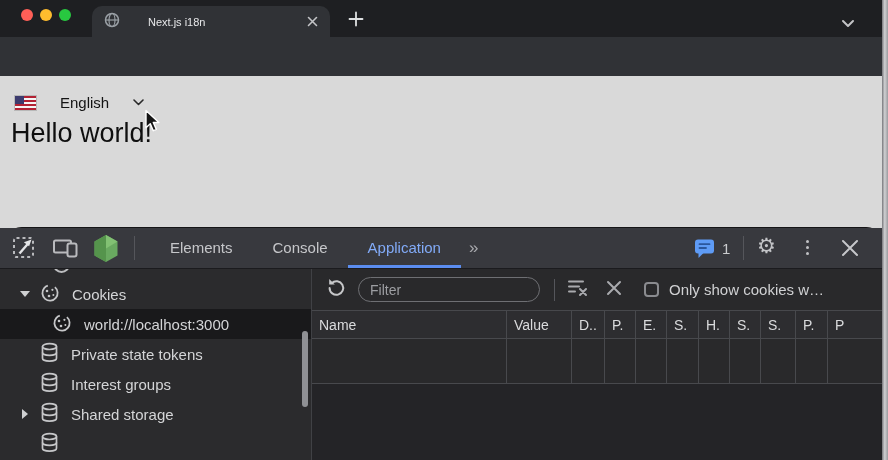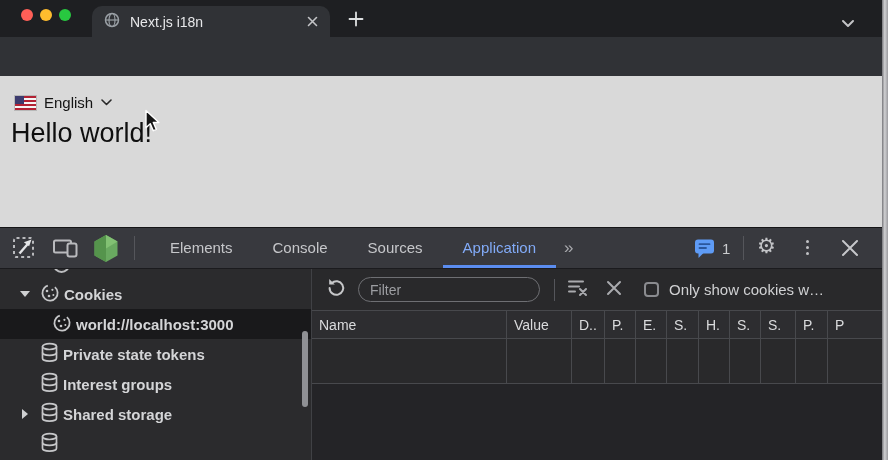--- a/index.html
+++ b/index.html
@@ -10,21 +10,21 @@
   }
   
   .tabstrip { position:absolute; left:0; top:0; width:888px; height:37px; background:#1e1f22; }
   .lights { position:absolute; left:21px; top:9px; display:flex; gap:7px; }
   .light { width:12px; height:12px; border-radius:50%; }
   .light.red{ background:#ff5f57; } .light.yellow{ background:#febc2e; } .light.green{ background:#28c840; }
   .tab {
     position:absolute; left:92px; top:6px; width:238px; height:31px; background:#303236;
     border-radius:10px 10px 0 0; display:flex; align-items:center; padding:0 12px; color:#e7e8ea;
   }
-  .tab-title { font-size:14px; margin-left:10px; flex:1; white-space:nowrap; overflow:hidden; }
+  .tab-title { font-size:11px; margin-left:28px; flex:1; white-space:nowrap; overflow:hidden; }
   .newtab-btn { position:absolute; left:345px; top:8px; width:22px; height:22px; display:flex; align-items:center; justify-content:center; }
   .strip-chevron { position:absolute; left:841px; top:14px; }
   .toolbar { position:absolute; left:0; top:37px; width:888px; height:39px; background:#303236; }
   .nav-ic { position:absolute; top:48px; }
   .addressbar {
     position:absolute; left:108px; top:42px; width:610px; height:30px; border-radius:15px;
     background:#1d1e21; display:flex; align-items:center; padding:0 12px;
   }
   .url { font-size:14px; margin-left:10px; }
   .url .host { color:#eceded; font-weight:bold; }
@@ -33,27 +33,27 @@
   .profile-pill {
     position:absolute; left:760px; top:42px; height:30px; border-radius:15px; background:#3f4147;
     display:flex; align-items:center; padding:0 14px 0 5px; gap:8px;
   }
   .profile-label { color:#e8e9eb; font-size:14px; font-weight:bold; }
   .kebab { display:flex; flex-direction:column; gap:3px; align-items:center; }
   .kebab i { width:3px; height:3px; border-radius:50%; background:#c0c1c4; display:block; }
   .kebab.browser { position:absolute; left:855px; top:50px; }
   
   .page { position:absolute; left:0; top:76px; width:888px; height:151px; background:#d9d9d9; color:#141414; }
-  .lang-row { position:absolute; left:15px; top:18px; display:flex; align-items:center; gap:8px; }
+  .lang-row { position:absolute; left:15px; top:18px; display:flex; align-items:center; gap:24px; }
   .flag { width:21px; height:14px; position:relative; background:repeating-linear-gradient(#b22234 0 2px,#f5f5f5 2px 4px); box-shadow:0 0 0 1px rgba(0,0,0,.15); }
   .flag:before { content:""; position:absolute; left:0; top:0; width:9px; height:8px; background:#3c3b6e; }
   .lang-label { font-size:15px; }
   .heading { position:absolute; left:11px; top:42px; font-size:27px; color:#0f0f0f; }
   
-  .devtools { position:absolute; left:0; top:227px; width:888px; height:233px; background:#242427; border-top:1px solid #151517; }
+  .devtools { position:absolute; left:0; top:227px; width:888px; height:233px; background:#242427; border-top:1px solid #151517;border-radius:22px; }
   .dt-toolbar { position:absolute; left:0; top:0; width:100%; height:41px; background:#38393e; border-bottom:1px solid #1b1b1e; }
   .dt-ic { position:absolute; top:8px; }
   .dt-divider { position:absolute; width:1px; height:24px; background:#55565b; top:8px; }
   .dt-tabs { position:absolute; left:150px; top:0; height:40px; display:flex; }
   .dt-tab { padding:0 20px; line-height:40px; font-size:15px; color:#c6c7ca; }
   .dt-tab.active { color:#82abf8; box-shadow:inset 0 -3px 0 #5b8df0; }
   .more-tabs { line-height:40px; font-size:17px; color:#a9aaae; padding:0 8px; letter-spacing:2px; }
   .issues { position:absolute; left:694px; top:10px; display:flex; align-items:center; gap:7px; }
   .issues-count { color:#caccce; font-size:15px; }
   .gear { position:absolute; left:757px; top:6px; font-size:21px; color:#c3c4c7; font-family:"DejaVu Sans",sans-serif; }
@@ -62,21 +62,21 @@
   .dt-body { position:absolute; left:0; top:41px; width:100%; bottom:0; display:flex; }
   
   .sb { width:312px; background:#2b2b2d; border-right:1px solid #404145; position:relative; overflow:hidden; }
   .sb-partial { height:10px; position:relative; overflow:hidden; }
   .sb-partial .arc { position:absolute; left:53px; top:-13px; width:17px; height:17px; border:2px solid #bcbdbf; border-radius:50%; }
   .sb-row { height:30px; display:flex; align-items:center; color:#d4d5d7; font-size:15px; position:relative; }
   .sb-row.selected { background:#19191b; }
   .sb-row .caret-down { position:absolute; left:20px; top:12px; width:0; height:0; border-left:5px solid transparent; border-right:5px solid transparent; border-top:6px solid #cfd0d2; }
   .sb-row .caret-right { position:absolute; left:22px; top:10px; width:0; height:0; border-top:5px solid transparent; border-bottom:5px solid transparent; border-left:6px solid #cfd0d2; }
   .ind-a { padding-left:40px; } .ind-b { padding-left:52px; }
-  .sb-row .lbl { margin-left:4px; white-space:nowrap;font-weight:bold; }
+  .sb-row .lbl { margin-left:12px; white-space:nowrap; }
   .sb-scrollbar { position:absolute; right:3px; top:62px; width:6px; height:76px; border-radius:3px; background:#8f9094; }
   
   .panel { flex:1; position:relative; background:#242427; }
   .ck-toolbar { height:42px; display:flex; align-items:center; border-bottom:1px solid #47484c; background:#29292b; }
   .ck-toolbar .refresh { margin-left:13px; }
   .filter-input { margin-left:11px; width:182px; height:25px; border:1px solid #6e6f73; border-radius:13px; background:transparent; color:#d4d5d7; padding:0 11px; font-size:14px; outline:none; font-family:"Liberation Sans",sans-serif; }
   .filter-input::placeholder { color:#9d9ea2; }
   .ck-divider { width:1px; height:22px; background:#55565b; margin-left:14px; }
   .ck-toolbar .clear-filter { margin-left:12px; }
   .ck-toolbar .clear-x { margin-left:17px; }
@@ -210,21 +210,20 @@
         <svg width="28" height="29" viewBox="0 0 28 29">
             <polygon points="14,1 25.5,7.5 25.5,21.5 14,28 2.5,21.5 2.5,7.5" fill="#69a960"></polygon>
             <polygon points="14,1 2.5,7.5 2.5,21.5 14,28" fill="#55944c"></polygon>
             <polygon points="14,1 25.5,7.5 14,14.5" fill="#82c173"></polygon>
           </svg>
       </span>
       <span class="dt-divider" style="left:134px"></span>
       <div class="dt-tabs">
         <span class="dt-tab">Elements</span>
         <span class="dt-tab">Console</span>
-        <span class="dt-tab">Sources</span>
         <span class="dt-tab active">Application</span>
         <span class="more-tabs">»</span>
       </div>
       <div class="issues">
         <svg width="21" height="21" viewBox="0 0 21 21">
             <rect x="1" y="1.5" width="19" height="14" rx="3" fill="#5e9bf5"></rect>
             <path d="M4.5 14.5v5.5l5.5-5.5z" fill="#5e9bf5"></path>
             <path d="M5.5 6.2h10M5.5 10h6.5" stroke="#2b579c" stroke-width="1.8" stroke-linecap="round"></path>
           </svg>
         <span class="issues-count">1</span>

